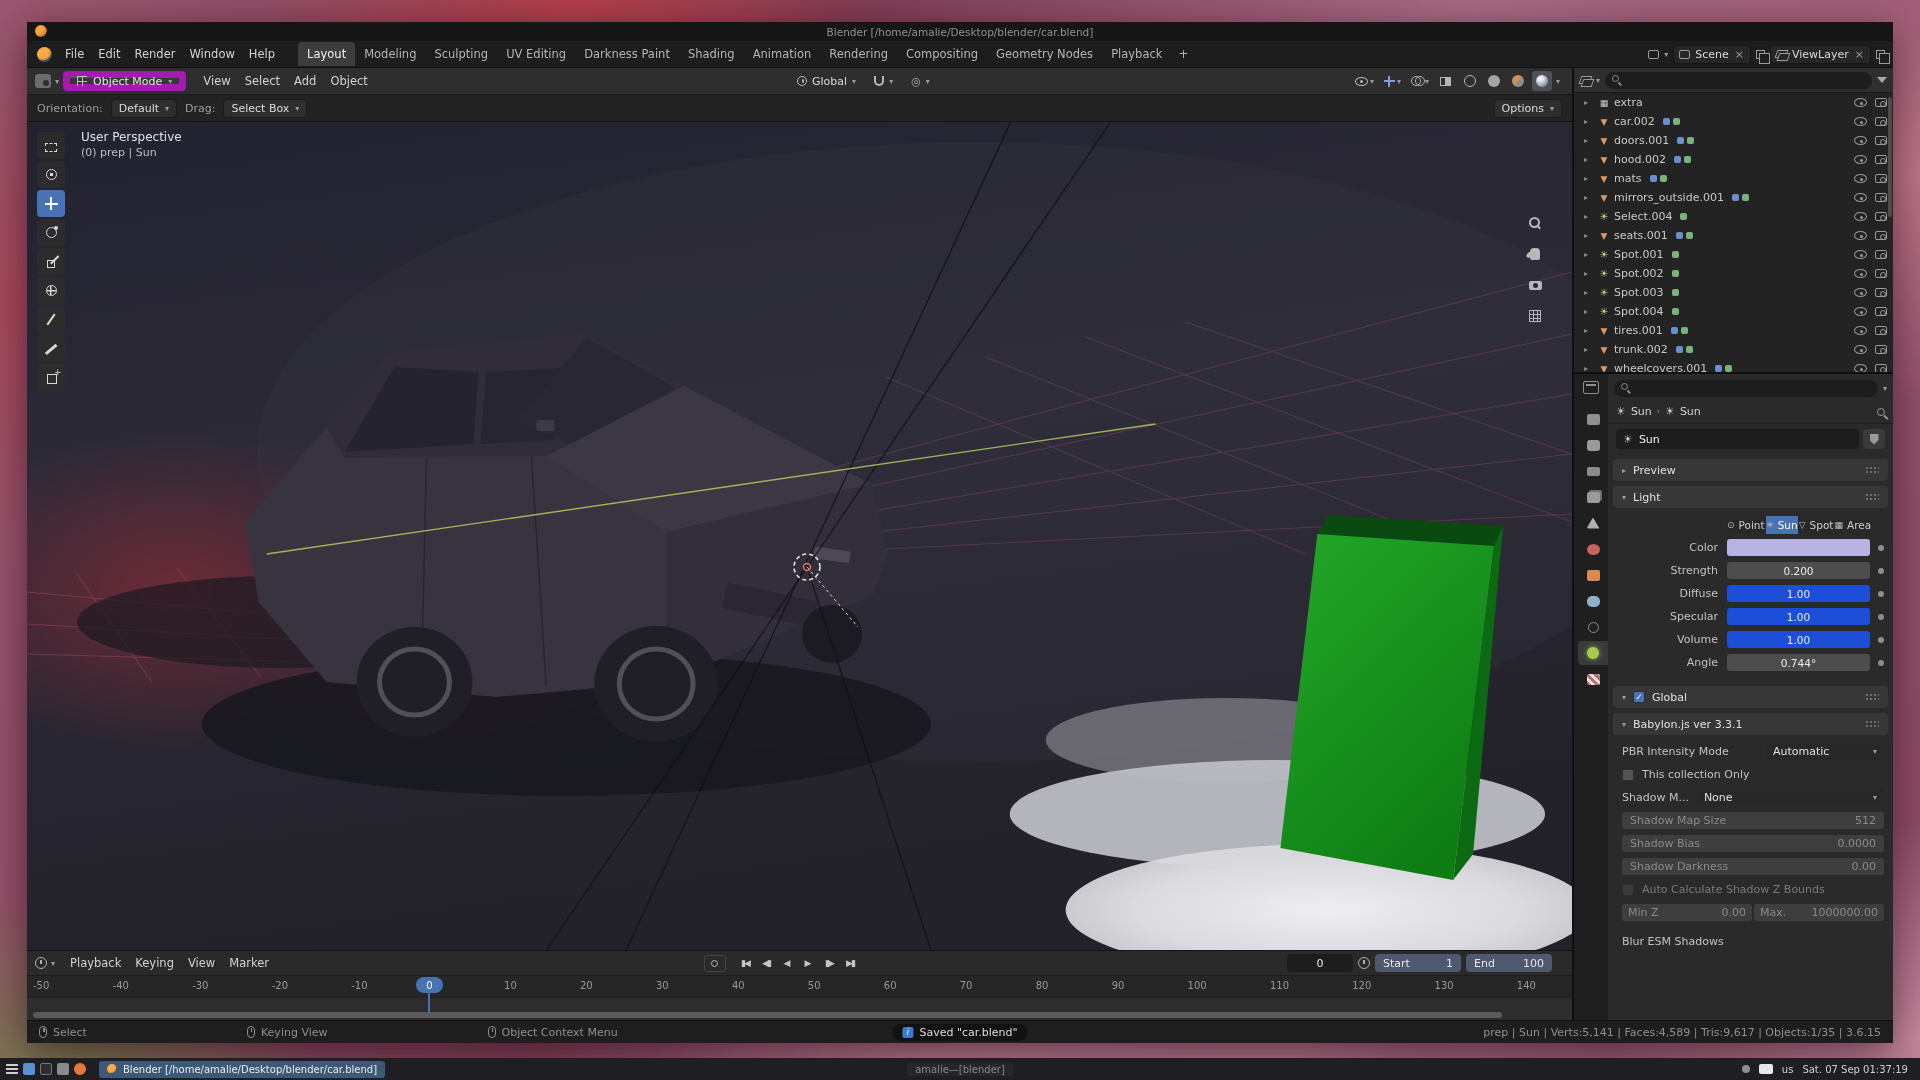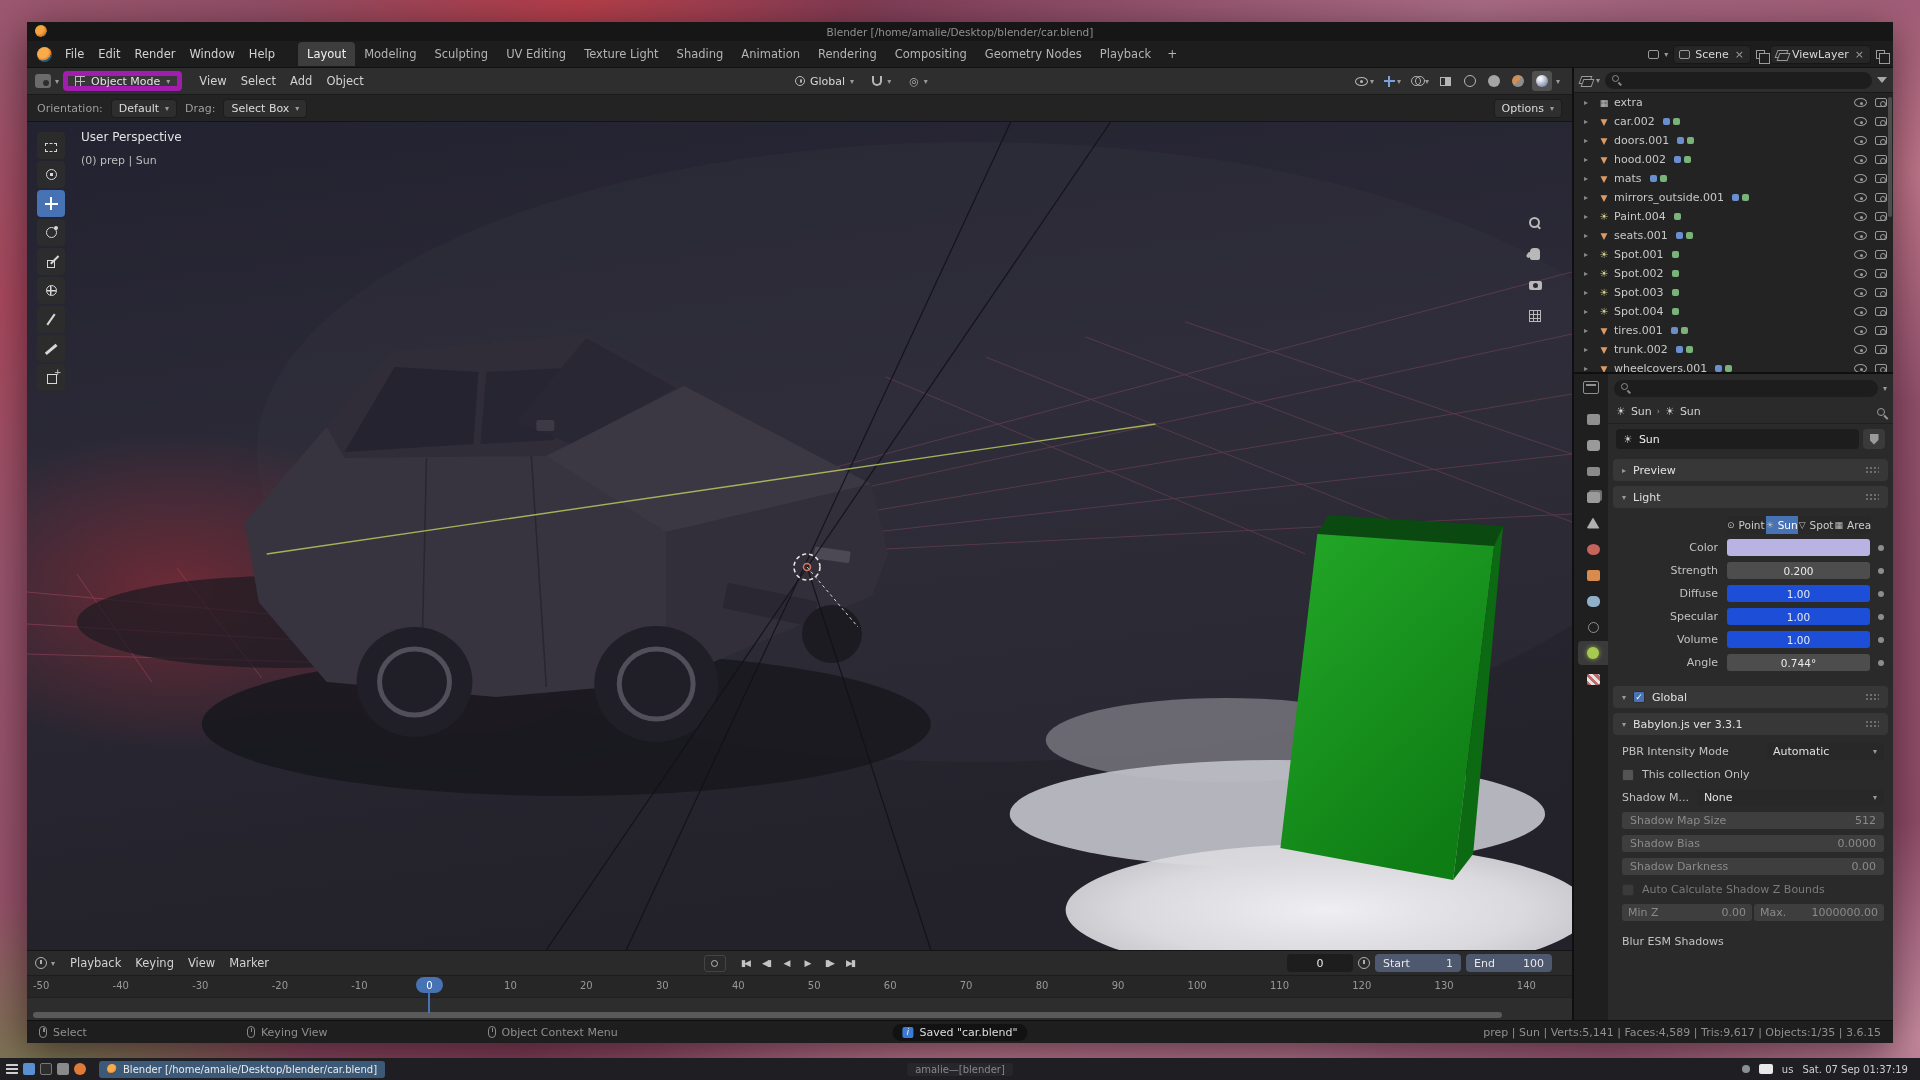--- a/index.html
+++ b/index.html
@@ -36,21 +36,21 @@
   .dup-icon::after{content:"";position:absolute;left:2px;top:2px;width:9px;height:9px;border:1px solid #9a9a9a;background:#1d1d1d;}
   .chev{color:#9a9a9a;font-size:8px;}
   
   .main{flex:1;display:flex;min-height:0;}
   .left-col{width:1547px;flex:0 0 auto;display:flex;flex-direction:column;border-right:2px solid #0f0f0f;min-height:0;}
   .right-col{flex:1;display:flex;flex-direction:column;min-width:0;}
   
   .vp-header{height:27px;background:#2e2e2e;border-bottom:1px solid #1a1a1a;display:flex;align-items:center;padding:0 8px;gap:4px;flex:0 0 auto;}
   .ed-icon{width:16px;height:14px;border-radius:3px;background:#6b6b6b;position:relative;}
   .ed-icon::after{content:"";position:absolute;right:2px;bottom:2px;width:6px;height:6px;border-radius:50%;background:#2e2e2e;}
-  .mode-pill{background:#373737;border:5px solid #a21caf;border-radius:4px;height:20px;display:flex;align-items:center;gap:6px;padding:0 7px;color:#e4e4e4;font-size:11px;}
+  .mode-pill{background:#373737;border:7px solid #a21caf;border-radius:4px;height:20px;display:flex;align-items:center;gap:6px;padding:0 7px;color:#e4e4e4;font-size:11px;}
   .mode-grid{width:10px;height:10px;background:linear-gradient(#bbb 1px,transparent 1px) 0 0/5px 5px,linear-gradient(90deg,#bbb 1px,transparent 1px) 0 0/5px 5px;}
   .vph-menus{display:flex;margin-left:6px;}
   .vp-center{margin-left:auto;display:flex;align-items:center;gap:6px;}
   .vp-right{margin-left:auto;display:flex;align-items:center;gap:4px;padding-right:4px;}
   .pill{background:transparent;border-radius:4px;height:20px;display:flex;align-items:center;gap:5px;padding:0 6px;color:#d8d8d8;font-size:11px;}
   .globe-mini{width:10px;height:10px;border:1px solid #bbb;border-radius:50%;position:relative;}
   .globe-mini::after{content:"";position:absolute;inset:2px 4px;border-left:1px solid #bbb;border-right:1px solid #bbb;border-radius:50%;}
   .magnet-icon{width:10px;height:10px;border:2px solid #b5b5b5;border-bottom:none;border-radius:6px 6px 0 0;transform:rotate(180deg);}
   .prop-icon{color:#b5b5b5;font-size:11px;}
   .hbtn{height:20px;min-width:20px;border-radius:3px;display:flex;align-items:center;justify-content:center;gap:2px;color:#c5c5c5;font-size:11px;padding:0 3px;}
@@ -69,21 +69,21 @@
   .xray-glyph{width:11px;height:9px;border:1px solid #b5b5b5;background:linear-gradient(90deg,transparent 45%,#b5b5b5 45%);}
   .tool-row{height:27px;background:#232323;border-bottom:1px solid #141414;display:flex;align-items:center;padding:0 10px;gap:8px;flex:0 0 auto;}
   .tr-label{color:#9d9d9d;font-size:11px;}
   .tr-pill{background:#2e2e2e;border:1px solid #1c1c1c;border-radius:4px;height:19px;display:flex;align-items:center;gap:6px;padding:0 7px;color:#dcdcdc;font-size:11px;}
   .tr-right{margin-left:auto;}
   
   .viewport{flex:1;position:relative;overflow:hidden;min-height:0;background:#26242e;}
   .viewport svg{position:absolute;inset:0;width:100%;height:100%;}
   .vp-overlay-text{position:absolute;left:54px;top:8px;z-index:5;pointer-events:none;}
   .vp-overlay-text .l1{color:#e2e2e2;font-size:12px;}
-  .vp-overlay-text .l2{color:#bdbdbd;font-size:11px;margin-top:10px;}
+  .vp-overlay-text .l2{color:#bdbdbd;font-size:11px;margin-top:2px;}
   .vp-toolbar{position:absolute;left:10px;top:10px;display:flex;flex-direction:column;gap:2px;z-index:6;}
   .tool-btn{width:28px;height:27px;background:rgba(44,44,44,.92);border-radius:4px;display:flex;align-items:center;justify-content:center;}
   .tool-btn[data-item-active="true"]{background:#4772b3;}
   .tool-glyph{width:14px;height:14px;position:relative;}
   [data-item-icon="select-box"] .tool-glyph{width:12px;height:9px;border:1px dashed #d8d8d8;margin-top:3px;}
   [data-item-icon="cursor"] .tool-glyph{width:11px;height:11px;border:1px solid #d8d8d8;border-radius:50%;margin:1px;background:radial-gradient(#d8d8d8 1.5px,transparent 2px) center;}
   [data-item-icon="move"] .tool-glyph{background:linear-gradient(#fff,#fff) center/13px 2px no-repeat,linear-gradient(#fff,#fff) center/2px 13px no-repeat;}
   [data-item-icon="rotate"] .tool-glyph{width:11px;height:11px;border:1.5px solid #d8d8d8;border-radius:50%;margin:1px;}
   [data-item-icon="rotate"] .tool-glyph::after{content:"";position:absolute;right:-2px;top:-2px;width:4px;height:4px;background:#d8d8d8;border-radius:50%;}
   [data-item-icon="scale"] .tool-glyph{width:8px;height:8px;border:1px solid #d8d8d8;margin:5px 0 0 0;}
@@ -258,21 +258,21 @@
       <span class="menu-item">File</span>
         <span class="menu-item">Edit</span>
         <span class="menu-item">Render</span>
         <span class="menu-item">Window</span>
         <span class="menu-item">Help</span>
       <div class="workspaces">
         <span class="ws-tab" data-item-active="true">Layout</span>
           <span class="ws-tab">Modeling</span>
           <span class="ws-tab">Sculpting</span>
           <span class="ws-tab">UV Editing</span>
-          <span class="ws-tab">Texture Light</span>
+          <span class="ws-tab">Darkness Paint</span>
           <span class="ws-tab">Shading</span>
           <span class="ws-tab">Animation</span>
           <span class="ws-tab">Rendering</span>
           <span class="ws-tab">Compositing</span>
           <span class="ws-tab">Geometry Nodes</span>
           <span class="ws-tab">Playback</span>
         <span class="ws-add">+</span>
       </div>
       <div class="topbar-right">
         <span class="glyph-box"></span>
@@ -680,21 +680,21 @@
                   <i class="mi mi-green"></i>
                 </span>
                 <span class="ol-right">
                   <span class="eye-icon"></span>
                   <span class="cam-icon"></span>
                 </span>
               </div>
               <div class="ol-row" data-item-type="light">
                 <span class="ol-arrow"></span>
                 <span class="ol-icon"></span>
-                <span class="ol-name">Paint.004</span>
+                <span class="ol-name">Select.004</span>
                 <span class="ol-mods">
                   <i class="mi mi-green"></i>
                 </span>
                 <span class="ol-right">
                   <span class="eye-icon"></span>
                   <span class="cam-icon"></span>
                 </span>
               </div>
               <div class="ol-row" data-item-type="mesh">
                 <span class="ol-arrow"></span>

